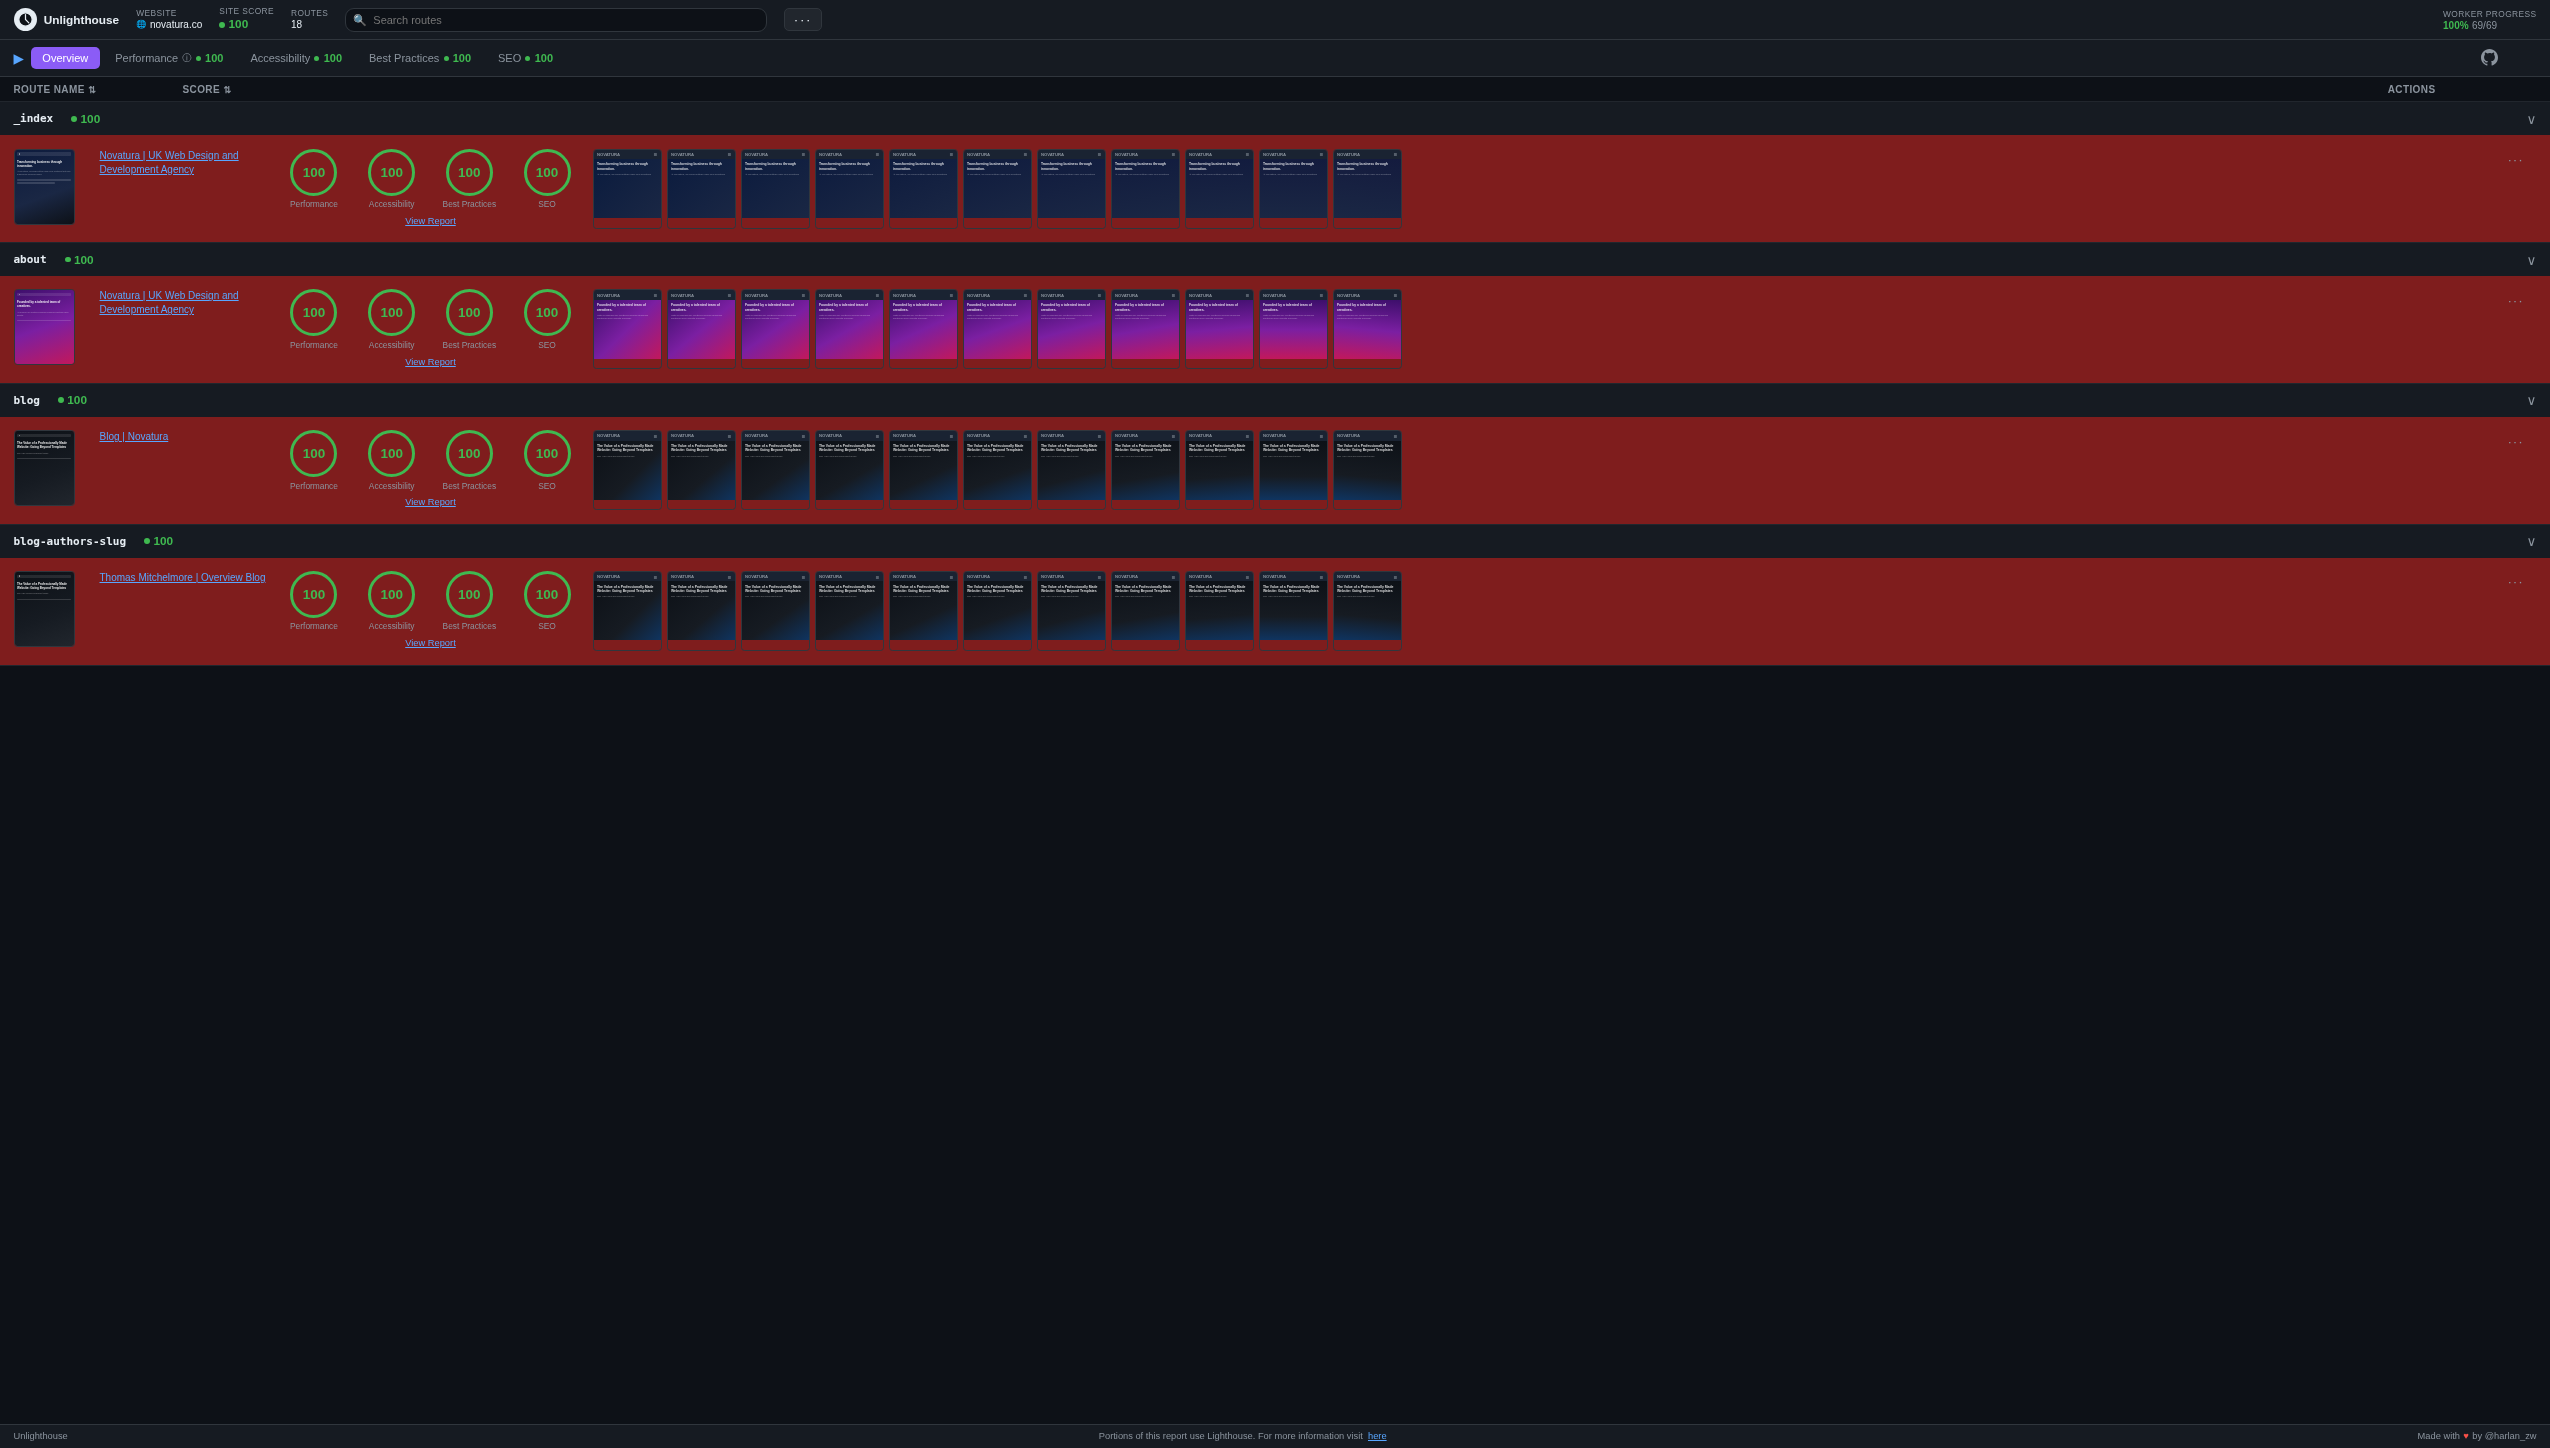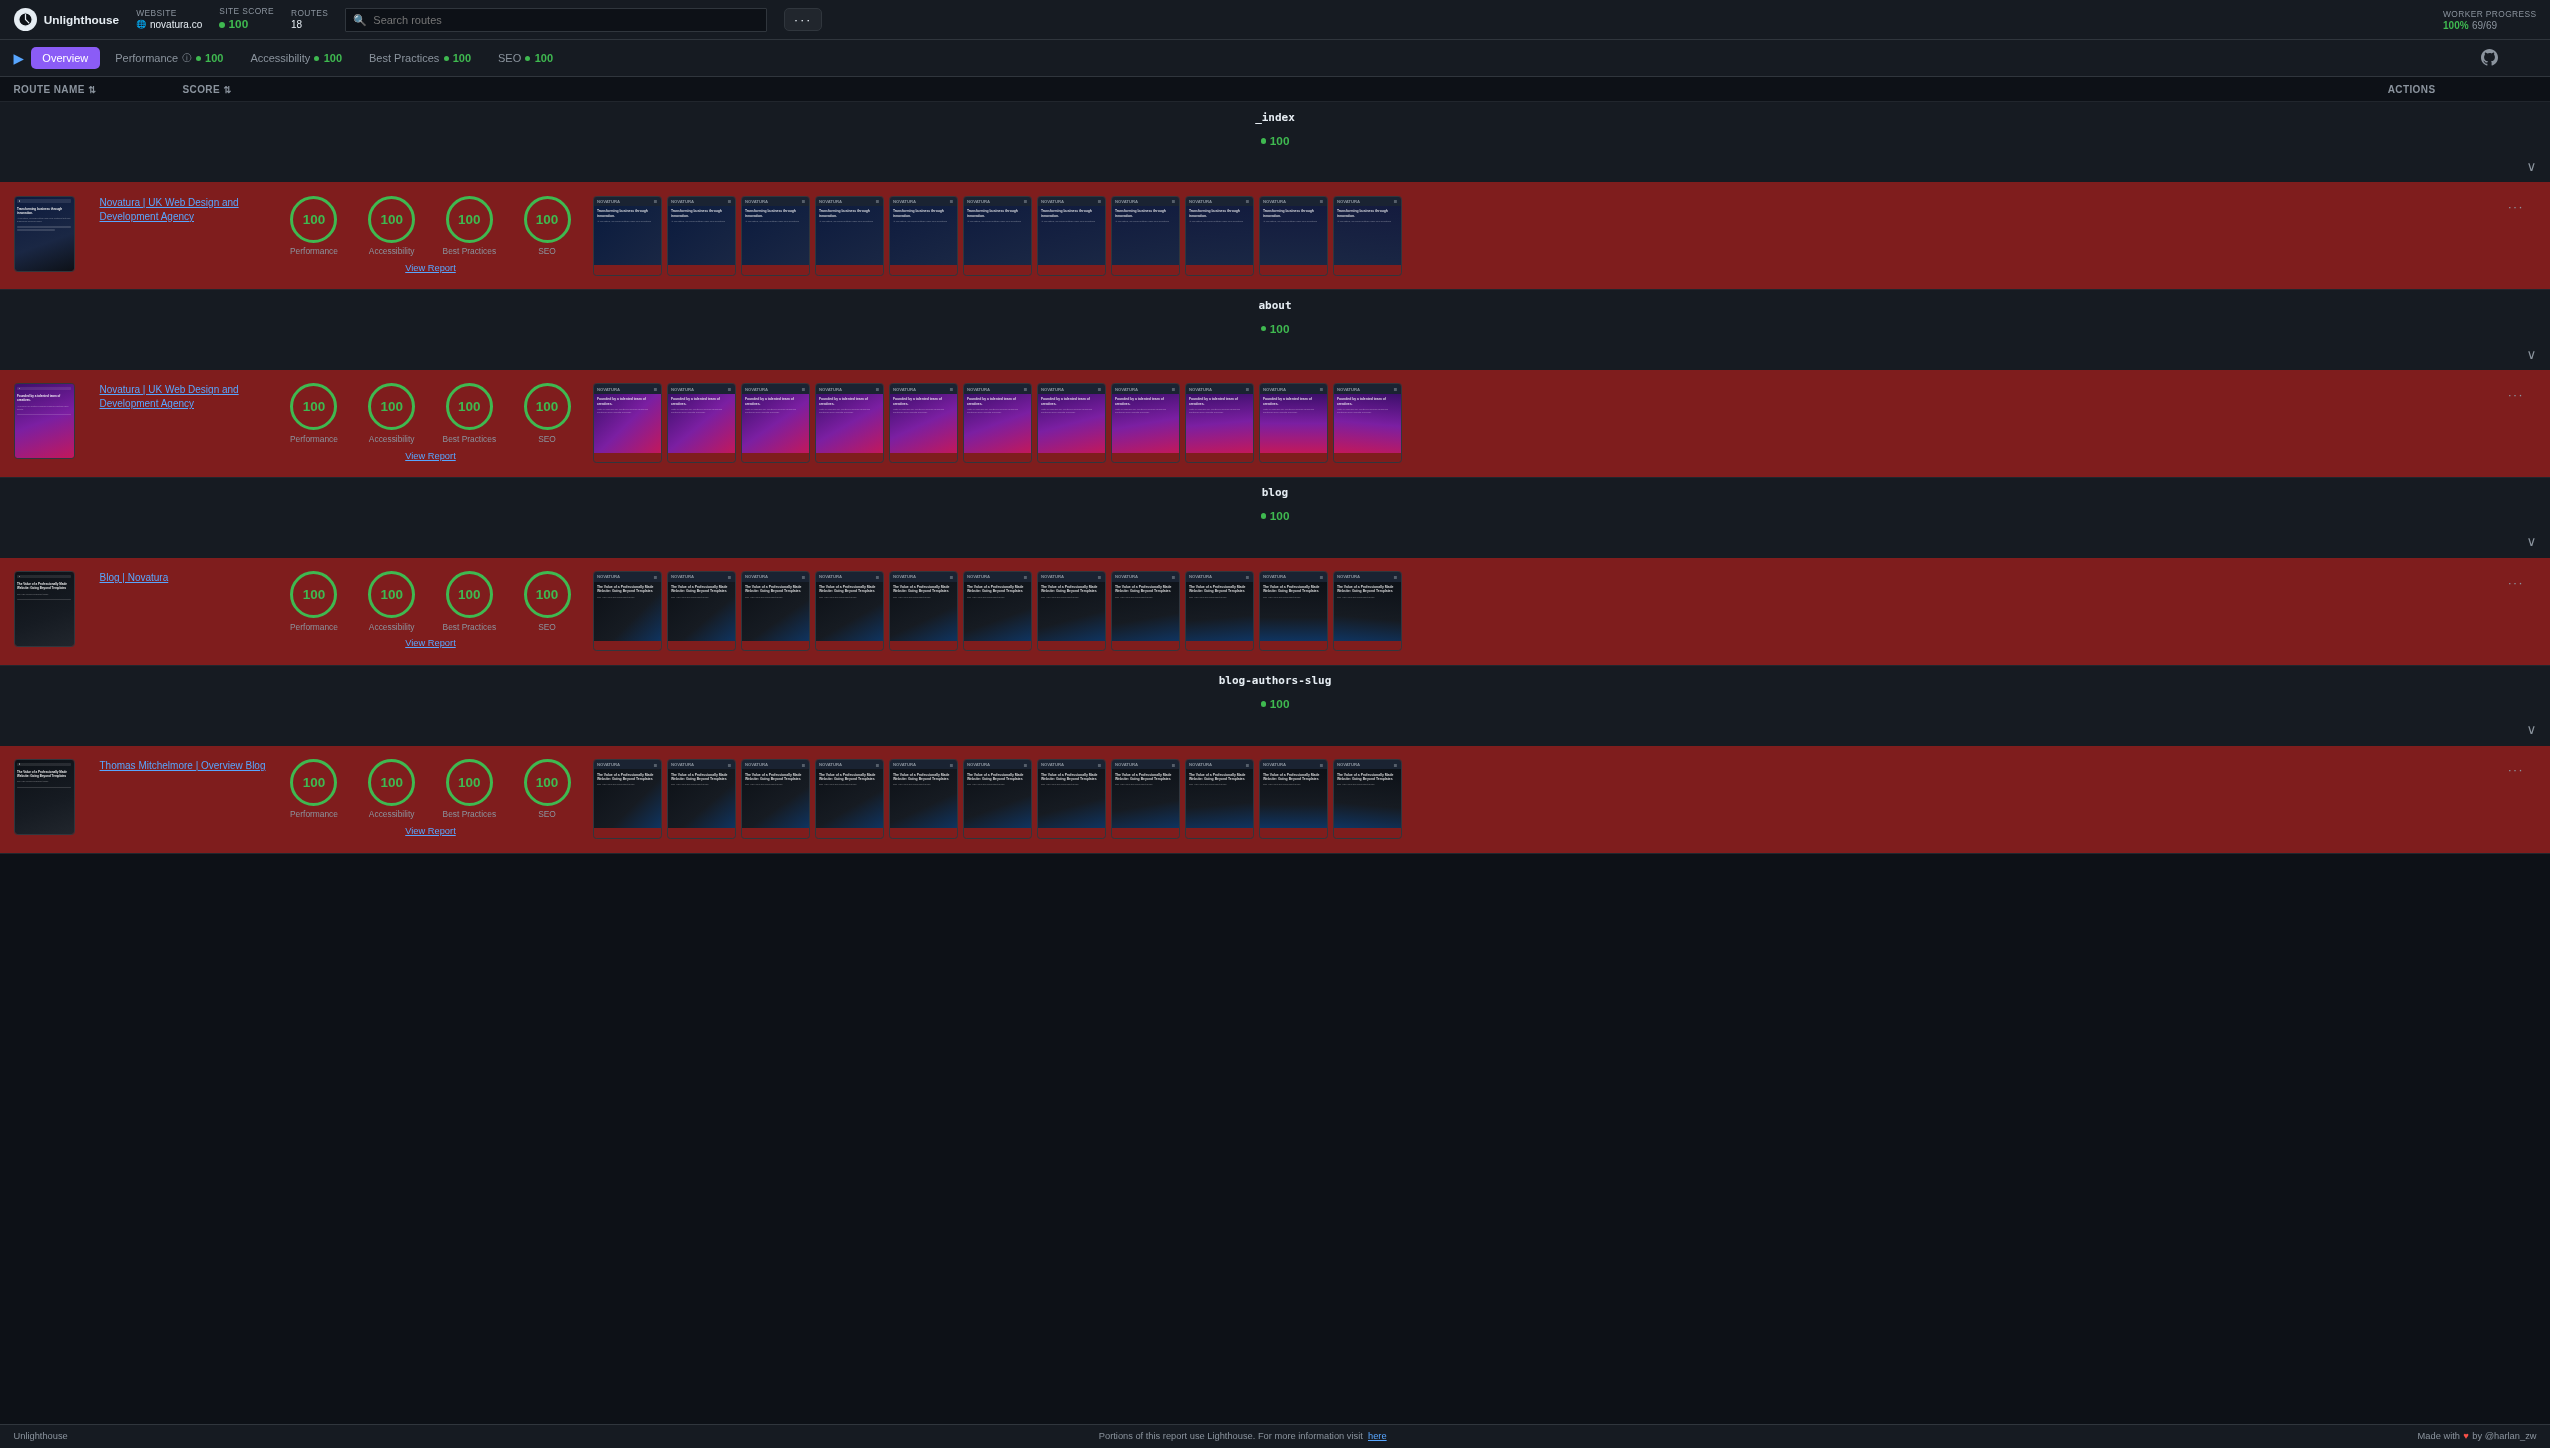--- a/index.html
+++ b/index.html
@@ -75,21 +75,21 @@
     }
     .search-bar {
       flex: 1;
       max-width: 422px;
       position: relative;
     }
     .search-bar input {
       width: 100%;
       background: #0d1117;
       border: 0.8px solid #30363d;
-      border-radius: 1px;
+      border-radius: 9px;
       color: #8b949e;
       padding: 5px 10px 5px 27px;
       font-size: 11px;
       outline: none;
     }
     .search-icon-wrap {
       position: absolute;
       left: 8.4px;
       top: 50%;
       transform: translateY(-50%);
@@ -192,22 +192,21 @@
     
     .route-section {
       border-bottom: 0.8px solid #21262d;
     }
     .route-header-row {
       display: flex;
       align-items: center;
       padding: 8.4px 13.5px;
       background: #161b22;
       cursor: pointer;
-      gap: 10px;
-      flex-direction: column;
+      gap: 18px;
     }
     .route-name-text {
       font-weight: 600;
       font-size: 11px;
       color: #e6edf3;
       font-family: monospace;
     }
     .route-score-badge {
       display: flex;
       align-items: center;

